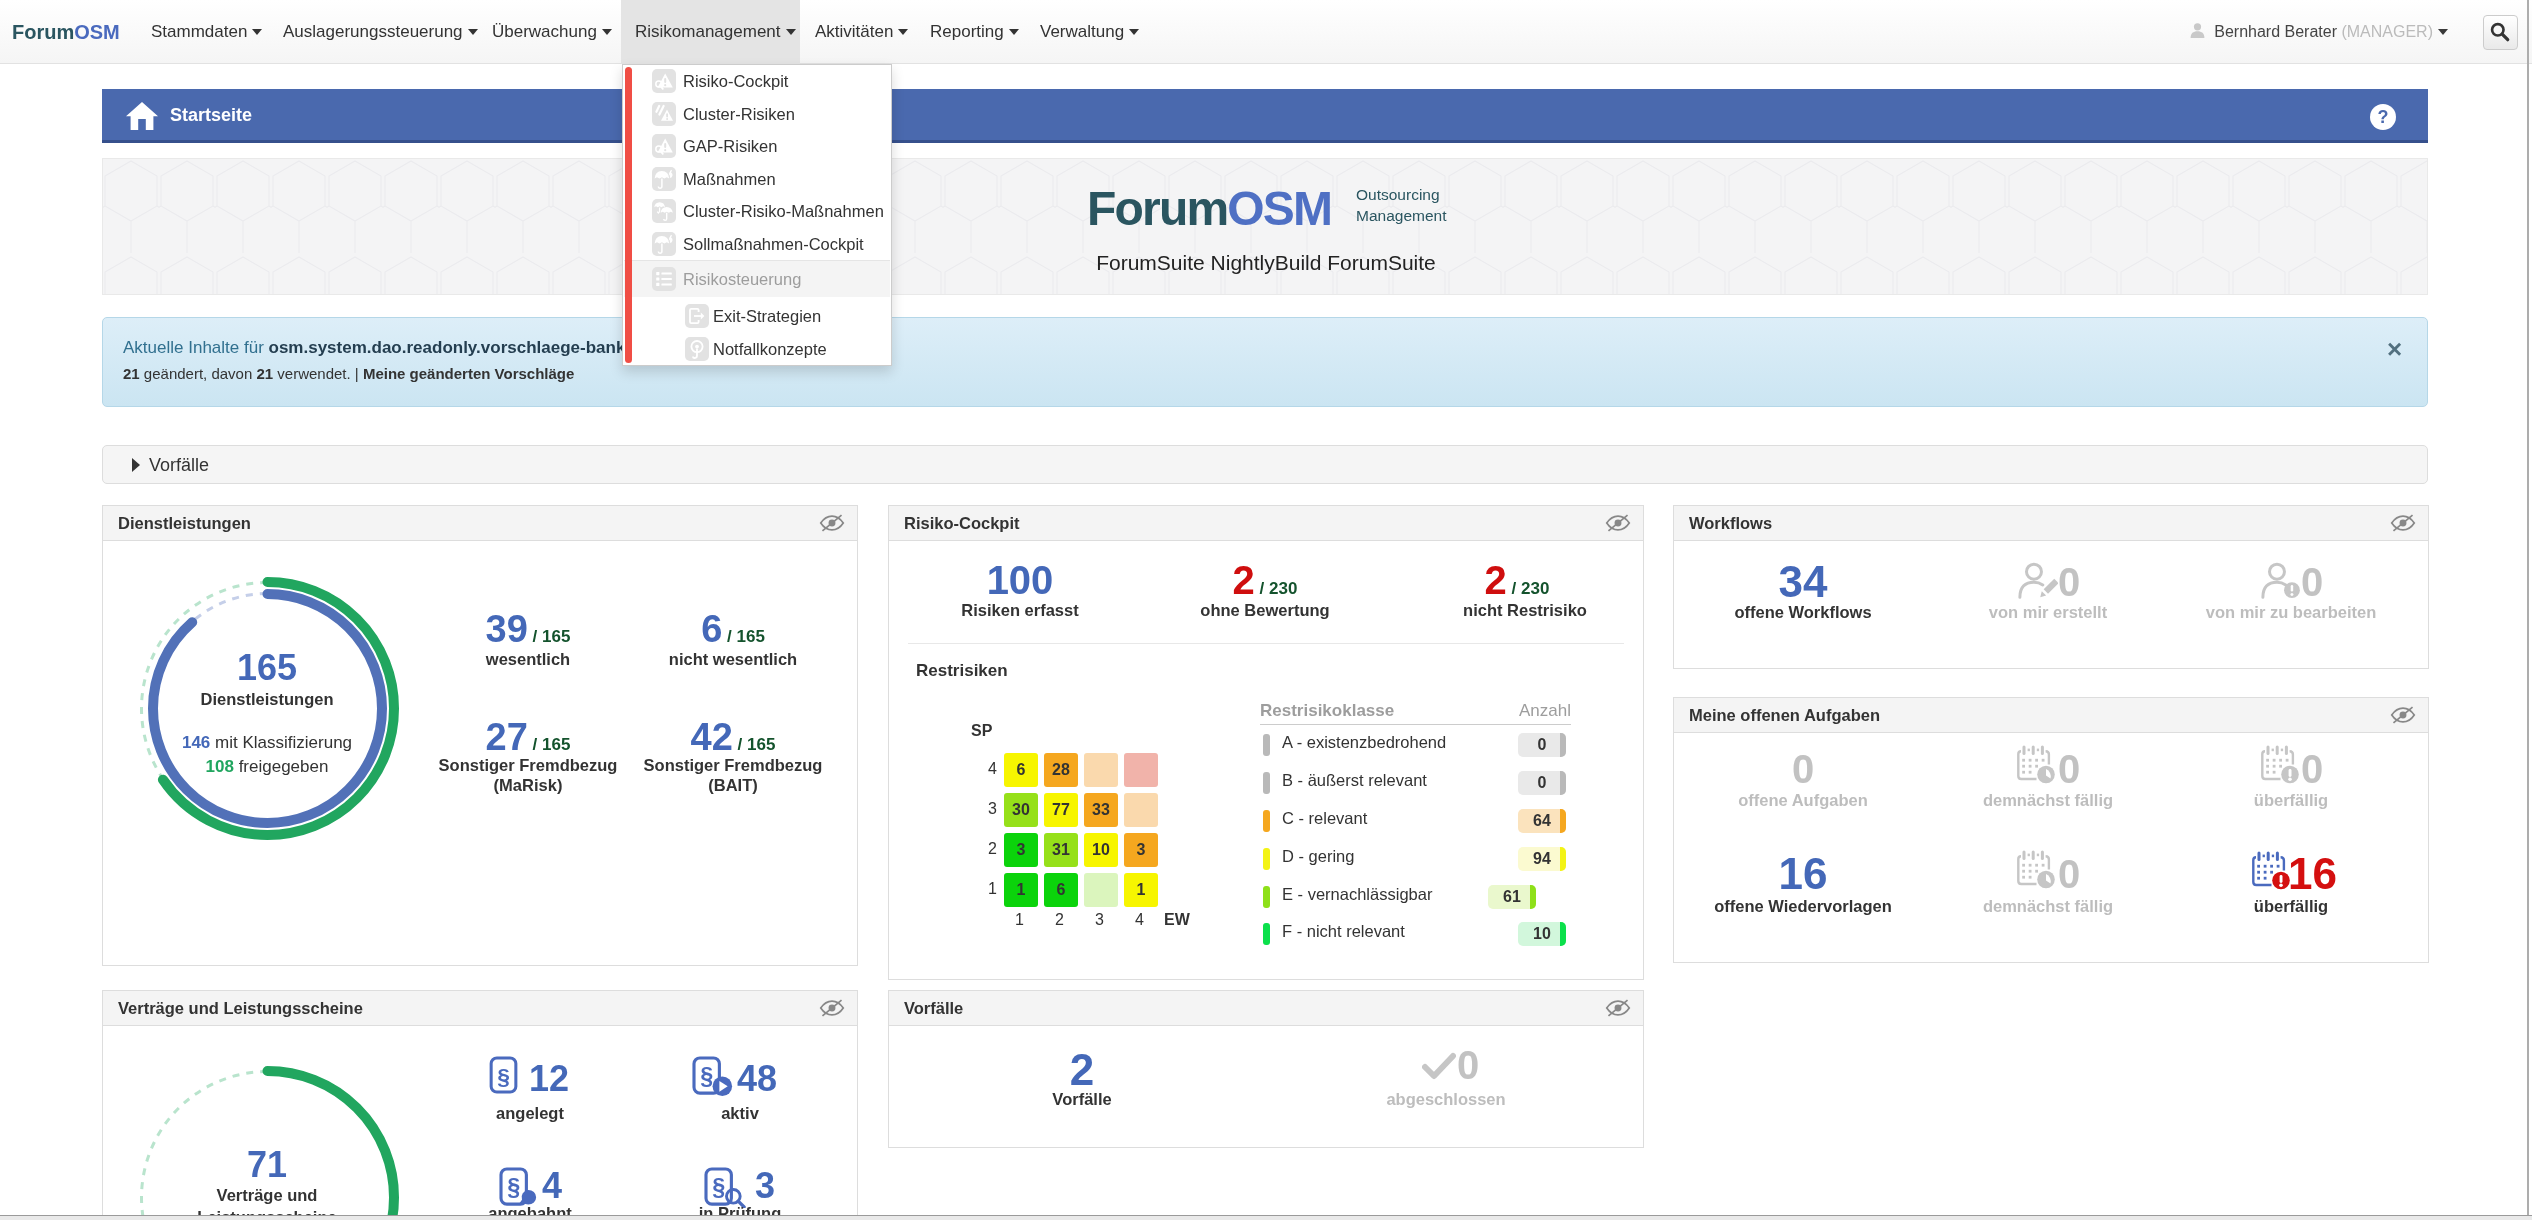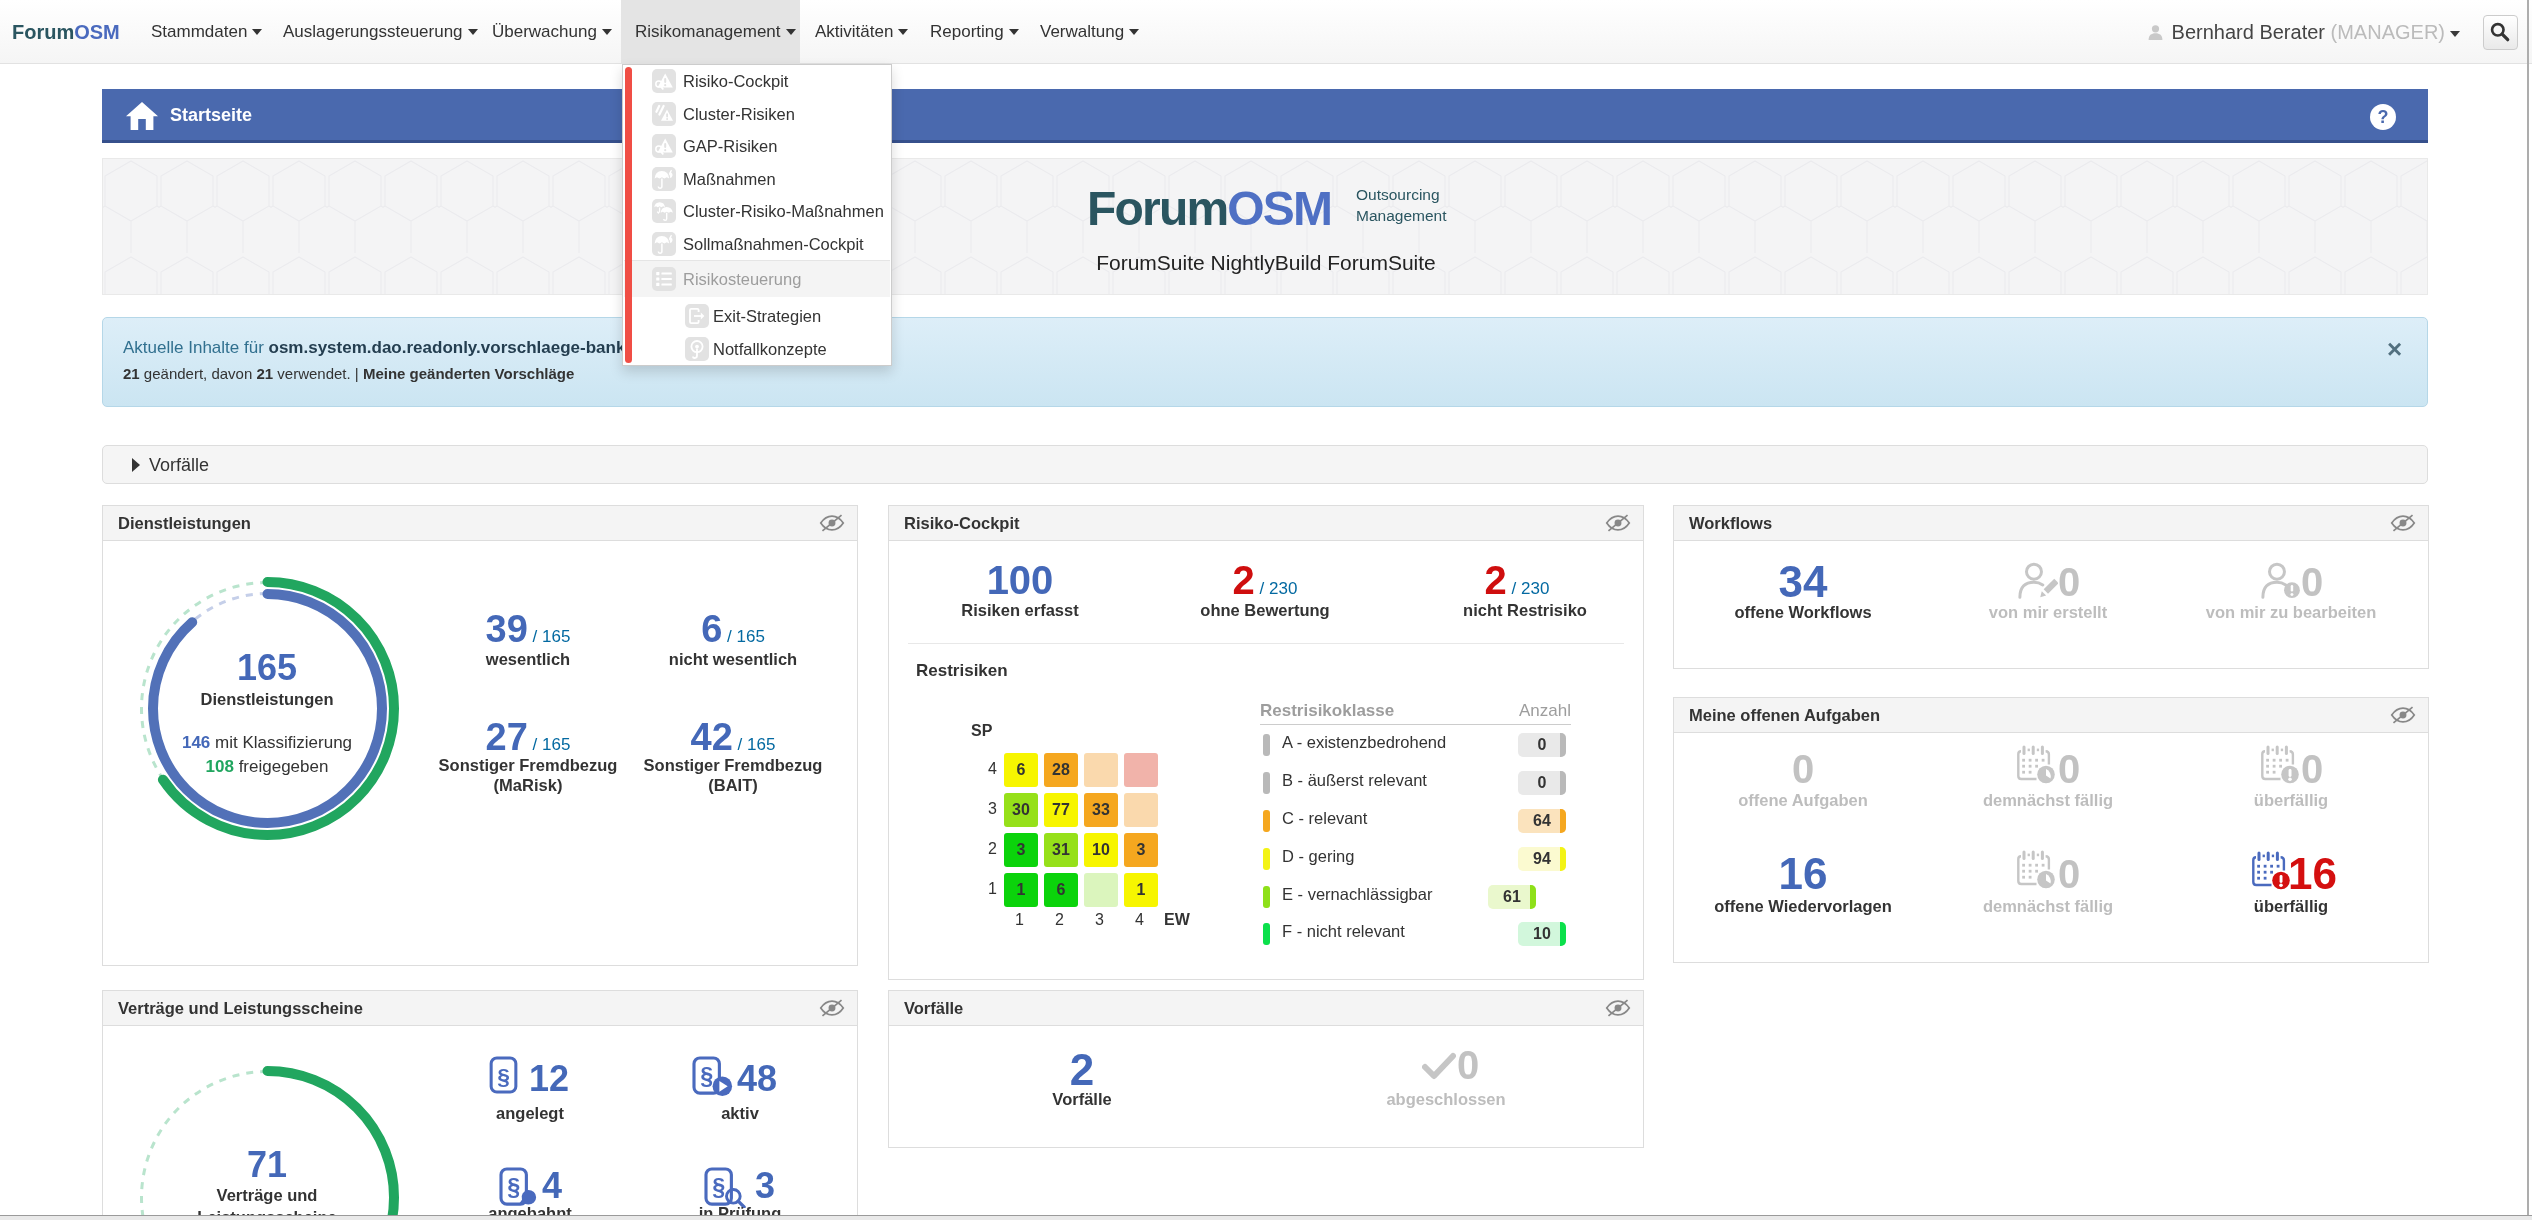--- a/index.html
+++ b/index.html
@@ -10,21 +10,21 @@
 #page{position:relative;width:2532px;height:1220px;overflow:hidden}
 
 #nav{position:absolute;left:0;top:0;width:2532px;height:64px;
   background:linear-gradient(#ffffff,#f5f5f5);border-bottom:1px solid #e2e2e2}
 #logo{position:absolute;left:12px;top:0;line-height:64px;font-size:20px;font-weight:bold}
 #logo .f{color:#2a5560}#logo .o{color:#4a6abe}
 .navitem{position:absolute;top:0;height:64px;line-height:64px;font-size:17px;color:#333;white-space:nowrap}
 .caret{display:inline-block;width:0;height:0;border-left:5px solid transparent;
   border-right:5px solid transparent;border-top:6px solid #333;margin-left:5px;vertical-align:2px}
 #navactive{position:absolute;left:621px;top:0;width:179px;height:64px;background:#e4e4e4}
-#user{position:absolute;top:0;right:72px;height:54px;line-height:64px;font-size:20px;color:#444;white-space:nowrap}
+#user{position:absolute;top:0;right:84px;height:54px;line-height:64px;font-size:16px;color:#444;white-space:nowrap}
 #user .mgr{color:#bbb}
 #user .caret{border-top-color:#3a3a3a}
 #searchbtn{position:absolute;left:2483px;top:15px;width:35px;height:35px;border:1px solid #ccc;
   border-radius:4px;background:linear-gradient(#ffffff,#e9e9e9)}
 
 #dd{position:absolute;left:622px;top:64px;width:270px;height:302px;background:#fff;
   border:1px solid #ccc;box-shadow:0 6px 12px rgba(0,0,0,.15)}
 #ddbar{position:absolute;left:2px;top:2px;width:7px;height:296px;background:#f04e45;border-radius:4px}
 .dditem{position:absolute;left:0;width:268px;height:32px;font-size:16.5px;color:#333;line-height:32px;white-space:nowrap}
 .dditem .ic{position:absolute;left:29px;top:4px;width:24px;height:24px;background:#e2e2e2;border-radius:5px}
@@ -63,21 +63,21 @@
 
 .card{position:absolute;background:#fff;border:1px solid #ddd}
 .chead{position:absolute;left:0;top:0;width:100%;height:35px;background:#f4f4f4;
   border-bottom:1px solid #ddd;font-size:16.5px;font-weight:bold;color:#333;line-height:34px}
 .chead .t{margin-left:15px}
 .eye{position:absolute;top:7px;right:12px;width:26px;height:20px}
 .statnum{position:absolute;transform:translateX(-50%);white-space:nowrap;font-weight:bold;text-align:center}
 .bignum{font-size:40px;color:#4468b8;font-weight:bold}
 .rednum{font-size:40px;color:#cf0e0e;font-weight:bold}
 .greynum{font-size:40px;color:#c2c2c2;font-weight:bold}
-.frac{font-size:17px;color:#0369a1;font-weight:normal}
+.frac{font-size:17px;color:#14532d;font-weight:bold}
 .statlab{position:absolute;transform:translateX(-50%);font-size:16.5px;font-weight:bold;color:#333;
   text-align:center;white-space:nowrap}
 .statlab.grey{color:#bdbdbd}
 
 .hmcell{position:absolute;width:34px;height:34px;border-radius:3px;font-size:16px;font-weight:bold;
   color:#333;text-align:center;line-height:34px}
 .hmlab{position:absolute;font-size:16px;color:#333}
 
 .rrbar{position:absolute;width:7px;height:22px;border-radius:3px}
 .rrlab{position:absolute;font-size:16.5px;color:#333}

